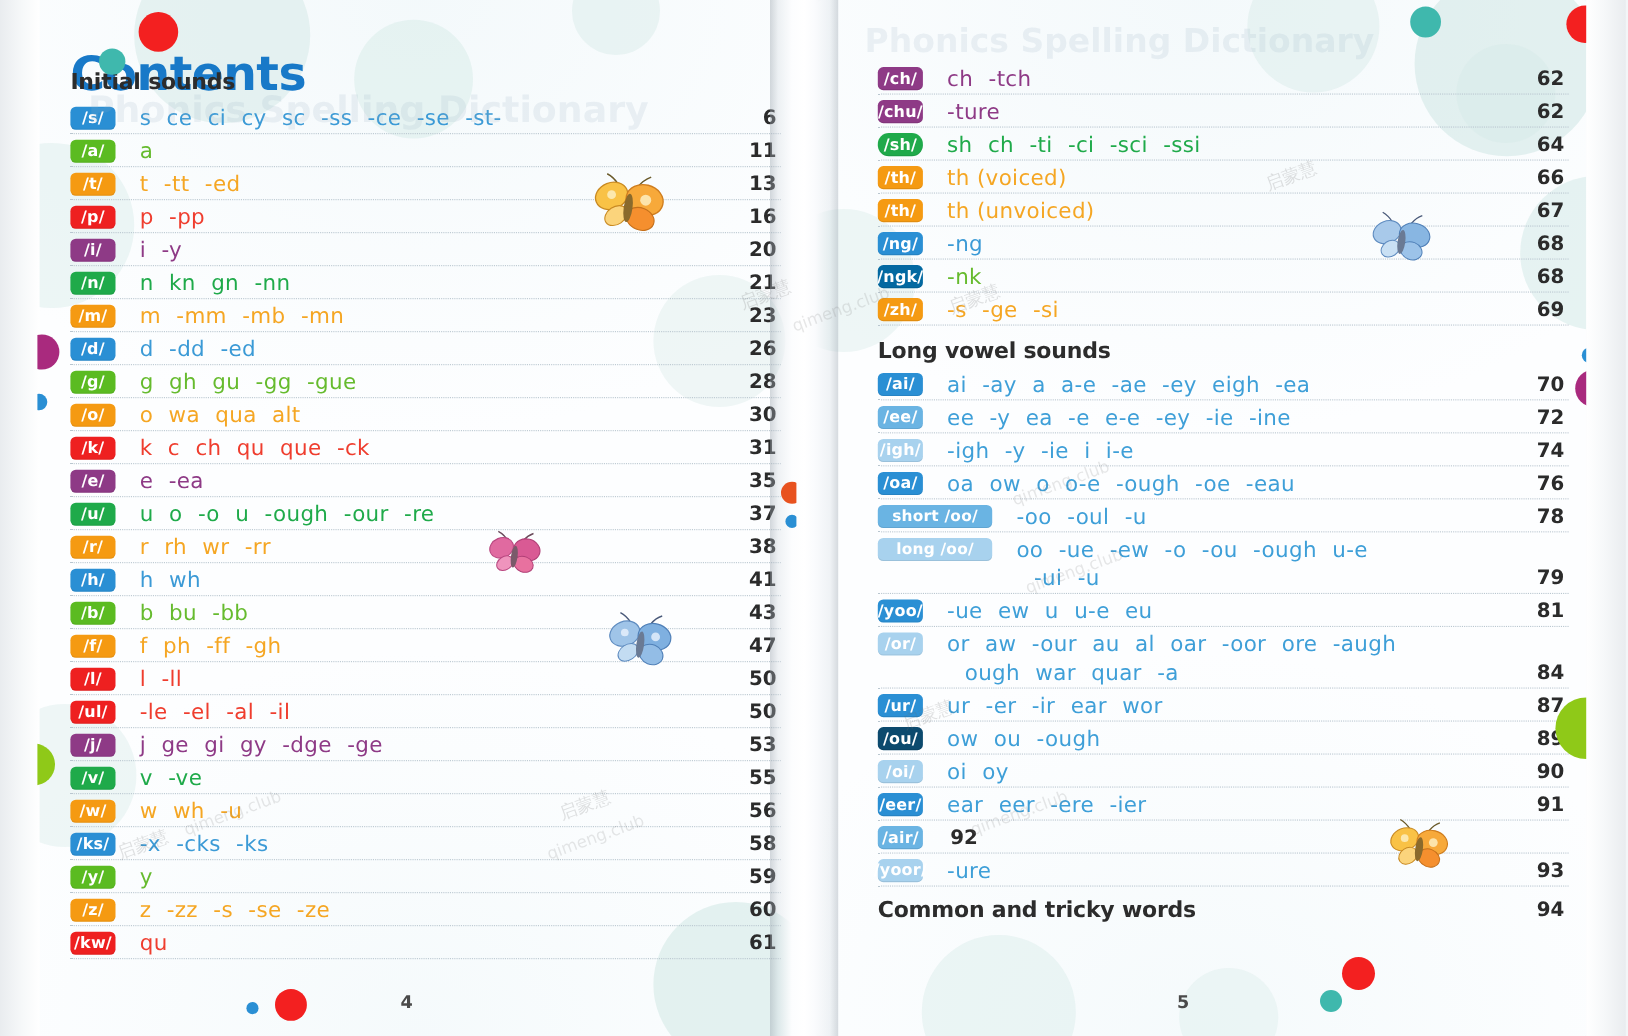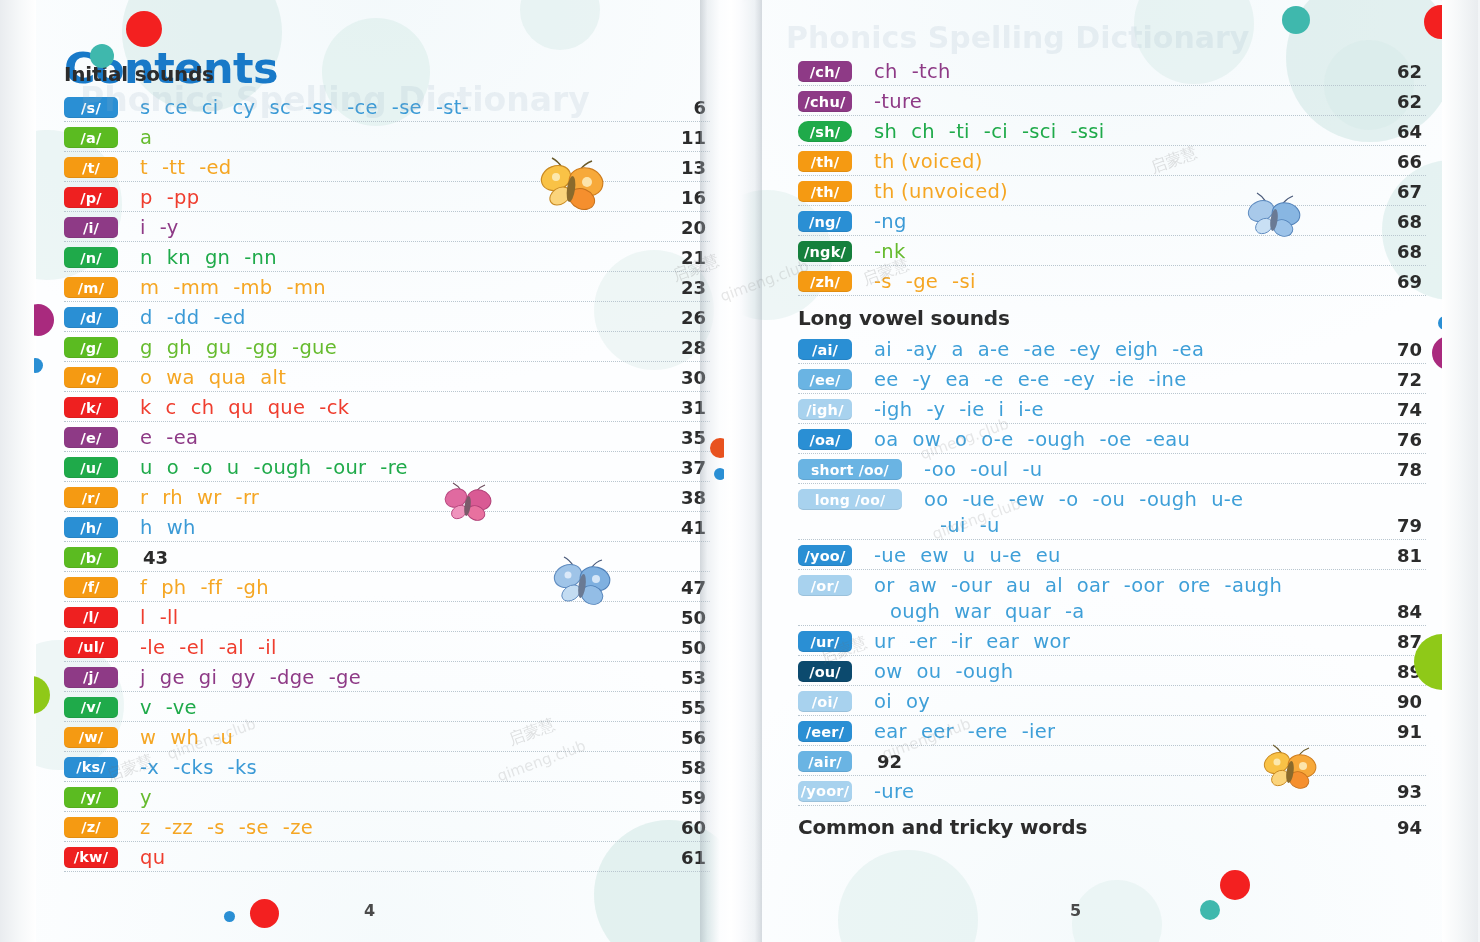--- a/index.html
+++ b/index.html
@@ -122,21 +122,21 @@
   }
   .row.no-rule { border-bottom: none; }
   .row.tall { min-height: 55px; }
 
   .chip {
     flex: 0 0 auto;
     display: inline-flex;
     align-items: center;
     justify-content: center;
     height: 21px;
-    width: 54px;
+    width: 41px;
     margin-top: 4px;
     border-radius: 5px;
     color: #ffffff;
     font-size: 14.5px;
     font-weight: bold;
     letter-spacing: 0.2px;
     font-family: "DejaVu Sans", sans-serif;
     box-shadow: inset 0 -1px 0 rgba(0,0,0,.08);
   }
   .chip.wide { width: 104px; font-size: 14px; }
@@ -290,20 +290,21 @@
             <span class="graphemes" style="color: rgb(245, 166, 35);"><span class="g">r</span><span class="g">rh</span><span class="g">wr</span><span class="g">-rr</span></span>
             <span class="pageno">38</span>
           </div>
           <div class="row">
             <span class="chip" style="background: rgb(42, 143, 212);">/h/</span>
             <span class="graphemes" style="color: rgb(59, 154, 214);"><span class="g">h</span><span class="g">wh</span></span>
             <span class="pageno">41</span>
           </div>
           <div class="row">
             <span class="chip" style="background: rgb(91, 187, 33);">/b/</span>
+            <span class="graphemes" style="color: rgb(102, 187, 46);"><span class="g">b</span><span class="g">bu</span><span class="g">-bb</span></span>
             <span class="pageno">43</span>
           </div>
           <div class="row">
             <span class="chip" style="background: rgb(245, 154, 18);">/f/</span>
             <span class="graphemes" style="color: rgb(245, 166, 35);"><span class="g">f</span><span class="g">ph</span><span class="g">-ff</span><span class="g">-gh</span></span>
             <span class="pageno">47</span>
           </div>
           <div class="row">
             <span class="chip" style="background: rgb(238, 32, 32);">/l/</span>
             <span class="graphemes" style="color: rgb(239, 61, 46);"><span class="g">l</span><span class="g">-ll</span></span>
@@ -406,21 +407,21 @@
             <span class="chip" style="background: rgb(245, 154, 18);">/th/</span>
             <span class="graphemes" style="color: rgb(245, 166, 35);"><span class="g">th (unvoiced)</span></span>
             <span class="pageno">67</span>
           </div>
           <div class="row">
             <span class="chip" style="background: rgb(42, 143, 212);">/ng/</span>
             <span class="graphemes" style="color: rgb(59, 154, 214);"><span class="g">-ng</span></span>
             <span class="pageno">68</span>
           </div>
           <div class="row">
-            <span class="chip" style="background: #15803d;">/ngk/</span>
+            <span class="chip" style="background: #0369a1;">/ngk/</span>
             <span class="graphemes" style="color: rgb(102, 187, 46);"><span class="g">-nk</span></span>
             <span class="pageno">68</span>
           </div>
           <div class="row">
             <span class="chip" style="background: rgb(245, 154, 18);">/zh/</span>
             <span class="graphemes" style="color: rgb(245, 166, 35);"><span class="g">-s</span><span class="g">-ge</span><span class="g">-si</span></span>
             <span class="pageno">69</span>
           </div>
           <div class="section-head" style="margin: 10px 0px 4px;">Long vowel sounds</div>
           <div class="row">

